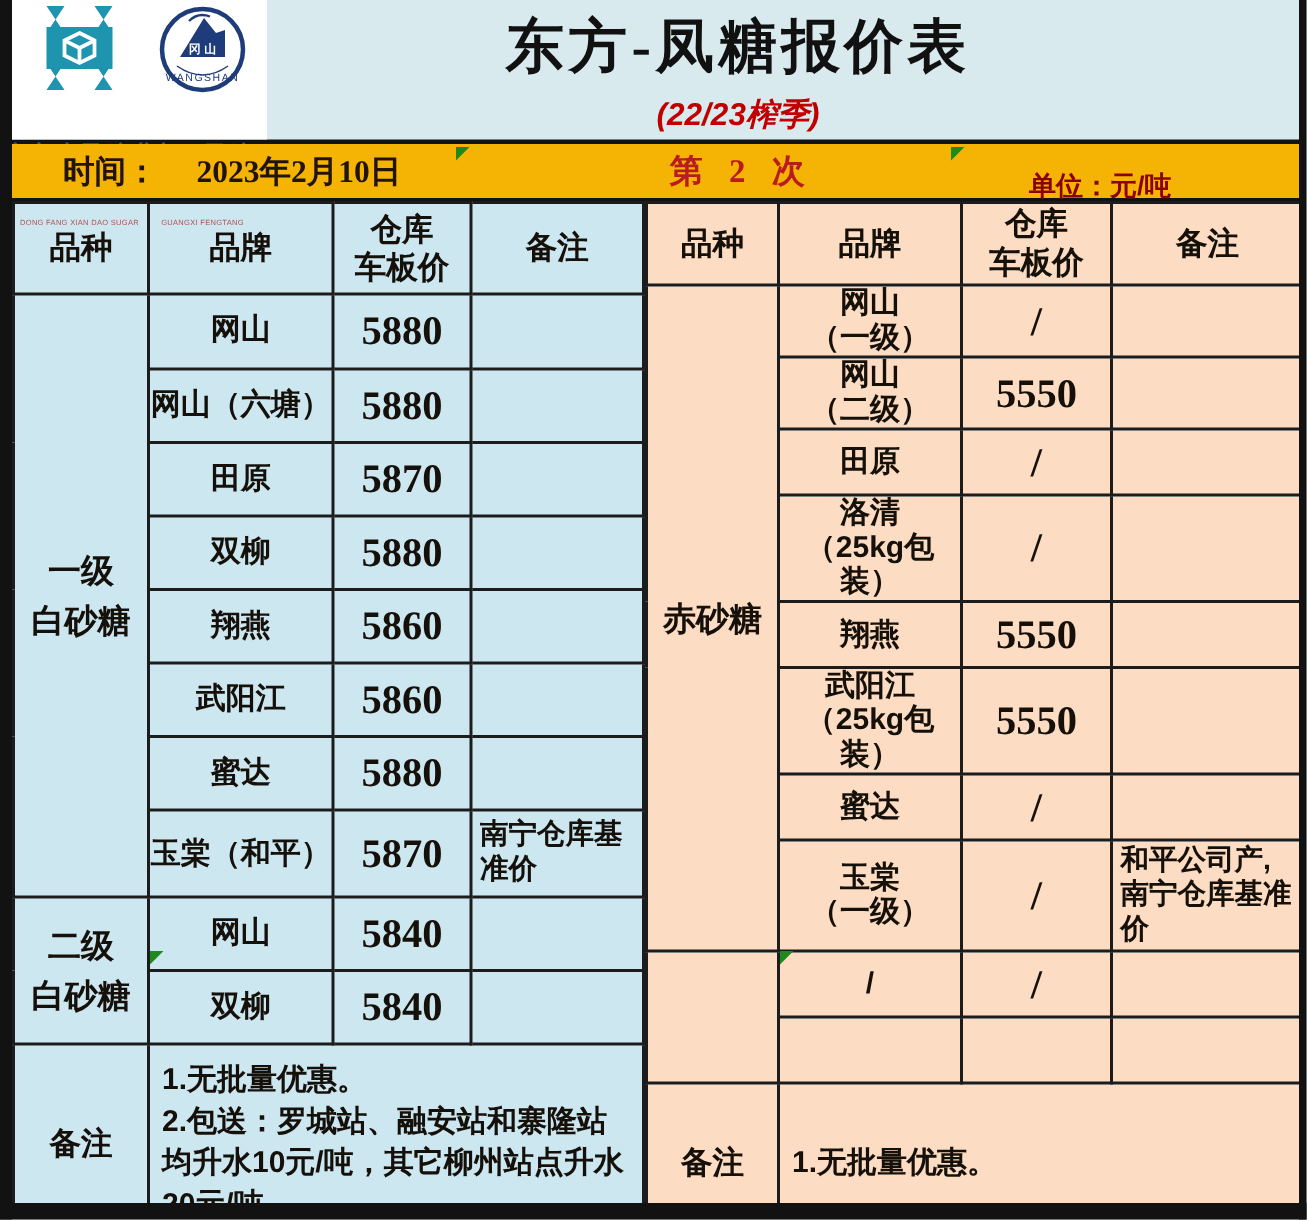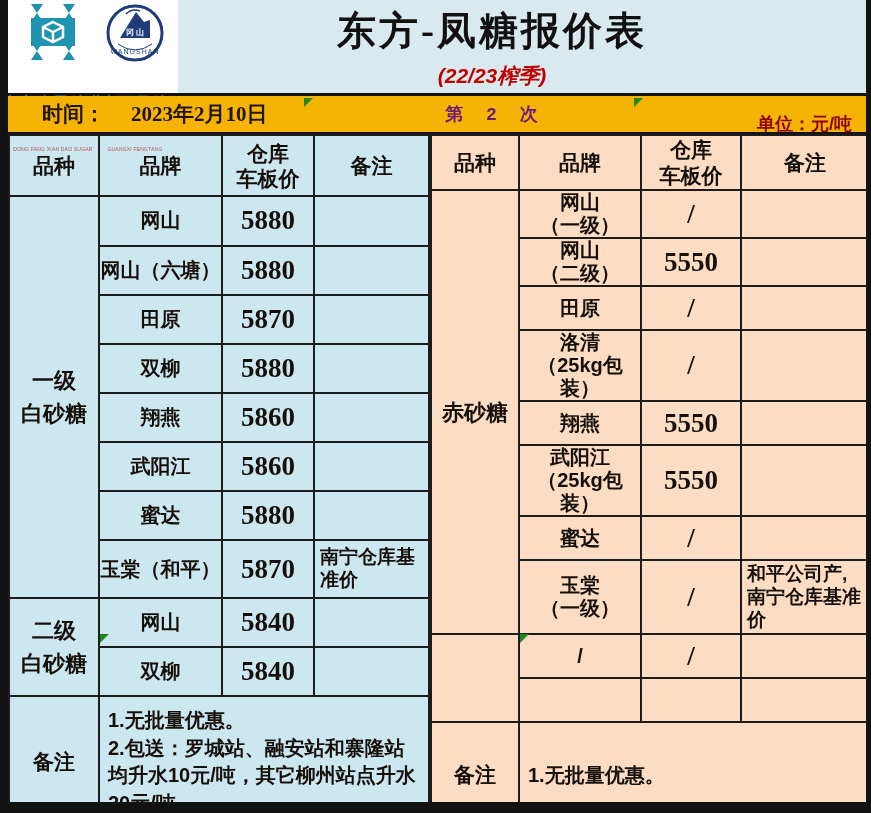--- a/index.html
+++ b/index.html
@@ -54,23 +54,23 @@
     background:#f5b404;
     border-bottom:2px solid #121212;
     display:flex; align-items:center;
     position:relative;
     gap:24px;
   }
   .time-cell { width:295px; display:flex; align-items:center; padding-left:34px; }
   .time-label { font-size:21px; font-weight:bold; color:#211306; }
   .time-value { font-size:21px; font-weight:bold; color:#211306; margin-left:26px;
     font-family:"Liberation Serif","DejaVu Serif",serif; }
-  .round-cell { width:335px; text-align:center; font-size:18px; font-weight:bold;
-    color:#701a75; letter-spacing:6px; font-family:Liberation Mono, monospace; }
-  .unit-cell { flex:1; text-align:right; padding-right:14px;
+  .round-cell { width:335px; text-align:center; font-size:22px; font-weight:bold;
+    color:#b91c1c; letter-spacing:6px; font-family:Liberation Serif, serif; }
+  .unit-cell { flex:1; text-align:left; padding-right:14px;
     font-size:18px; font-weight:bold; color:#8b0000;margin-top:19px; }
   
   .tables { display:flex; flex:0 0 auto; }
   table { border-collapse:collapse; table-layout:fixed; }
   #left-table  { width:420px; }
   #right-table { width:438px; }
   #left-table  th, #left-table  td { background:#cde7f1; }
   #right-table th, #right-table td { background:#fcdcc2; }
   th, td {
     border:2px solid #1c1c1c;

